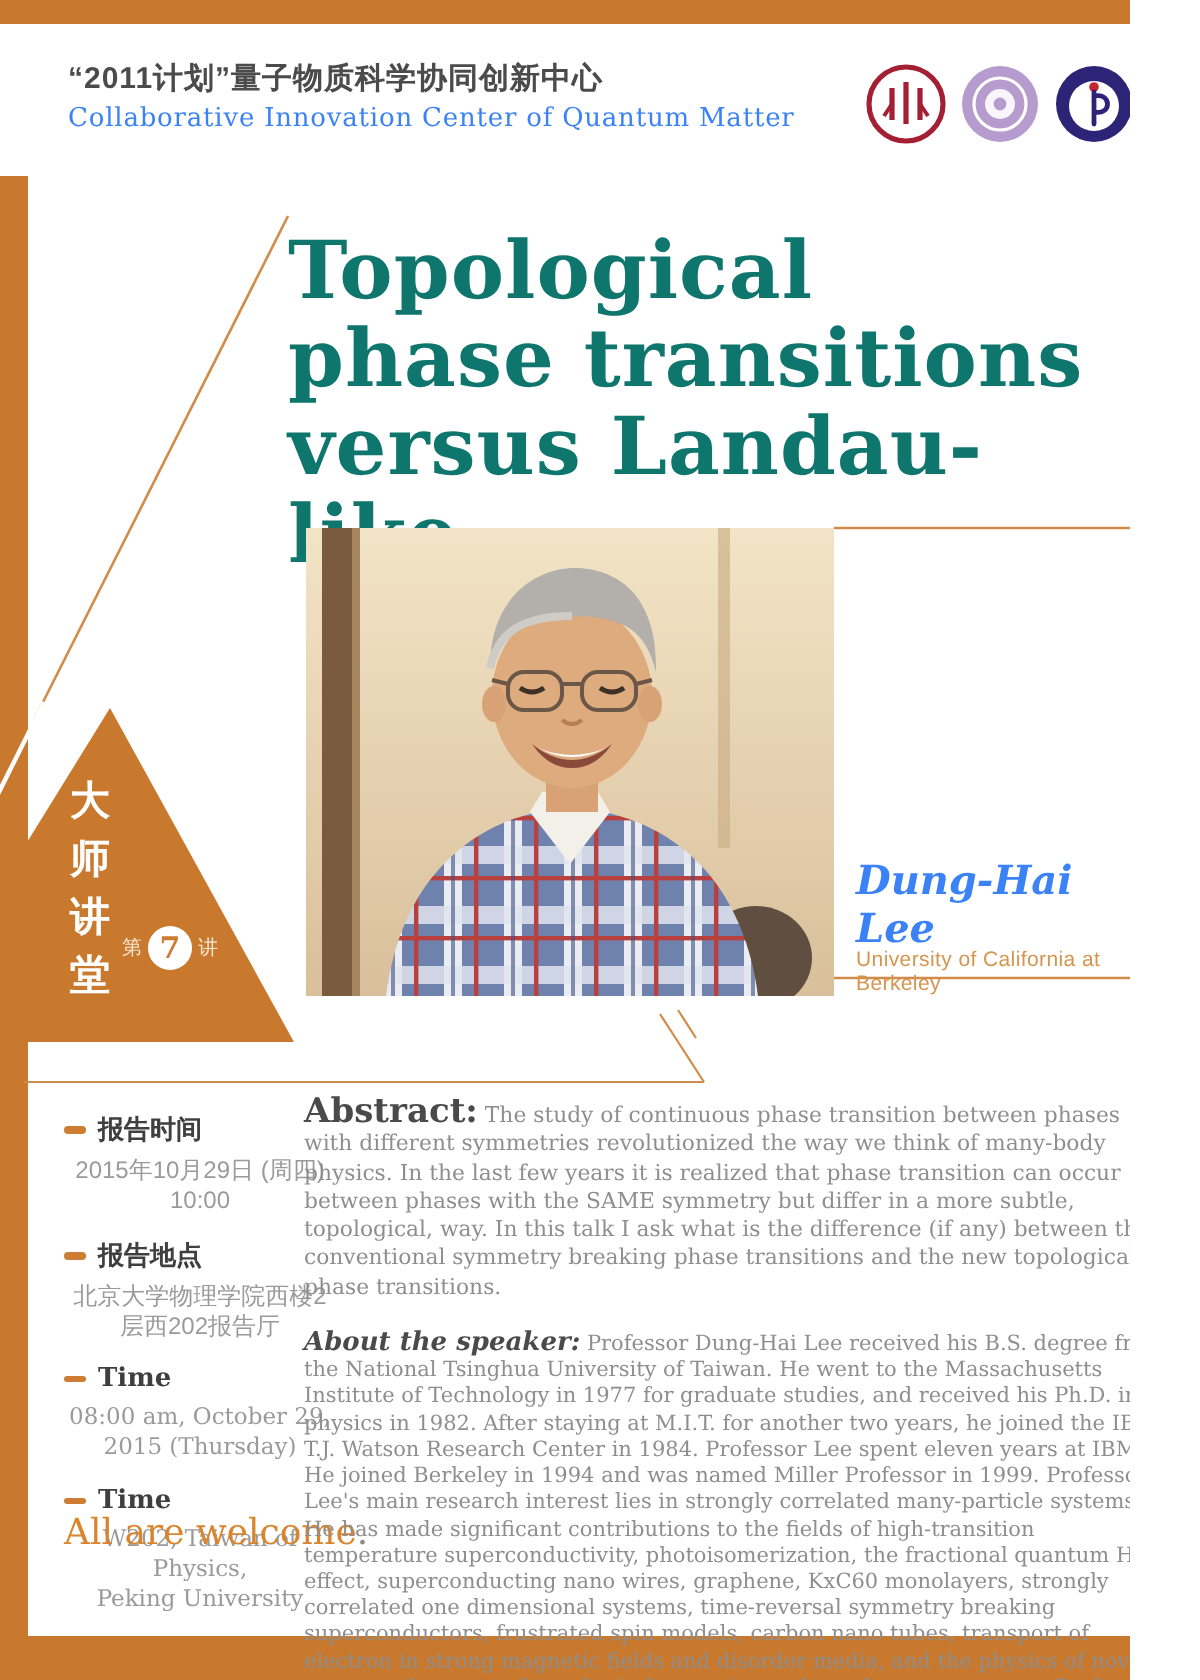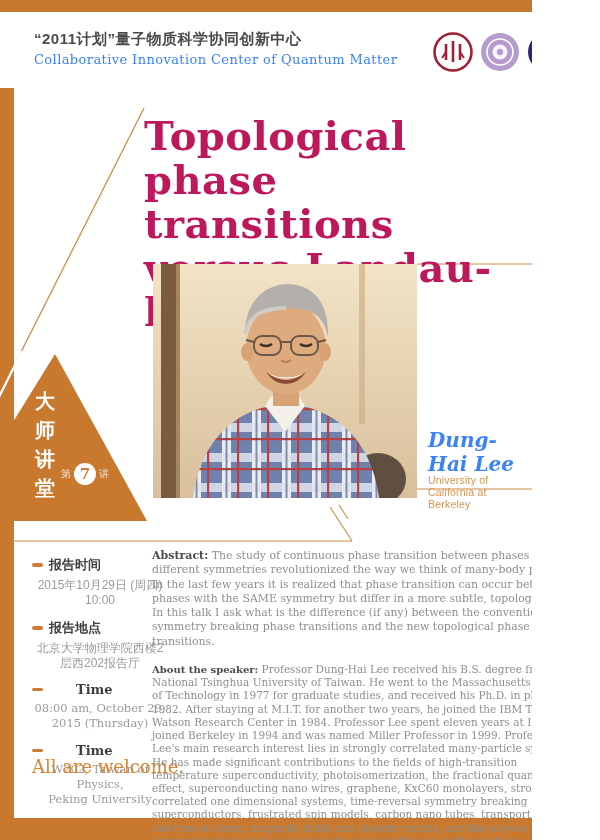--- a/index.html
+++ b/index.html
@@ -1,29 +1,29 @@
 <!DOCTYPE html>
 <html><head>
 <meta charset="utf-8">
 <style>
   html,body{margin:0;padding:0;background:#ffffff;}
   .poster{position:relative;width:532px;height:840px;background:#ffffff;overflow:hidden;
-          font-family:"Liberation Sans",sans-serif;}
+          font-family:"Liberation Sans",sans-serif;padding-left:33px;}
   .abs{position:absolute;}
   .deco-svg{position:absolute;left:0;top:0;z-index:1;}
 
   
   .hdr-zh{left:34px;top:30px;font-size:15px;font-weight:bold;color:#4b4b4b;z-index:2;
           font-family:"Liberation Sans","DejaVu Sans",sans-serif;letter-spacing:.5px;}
   .hdr-en{left:34px;top:52px;font-size:13px;color:#3b82f6;z-index:2;
           font-family:"DejaVu Serif",serif;letter-spacing:.4px;}
   .logos{left:432px;top:31px;display:flex;gap:5px;z-index:2;}
 
   
-  .title{left:144px;top:114px;z-index:2;color:#be185d;font-family:"DejaVu Serif",serif;
+  .title{left:144px;top:114px;z-index:2;color:#0f766e;font-family:"DejaVu Serif",serif;
          font-weight:bold;font-size:40px;line-height:44px;letter-spacing:.5px;}
 
   
   .series-col{left:35px;top:391px;z-index:2;display:flex;flex-direction:column;gap:9px;
               color:#ffffff;font-size:20px;font-weight:bold;line-height:20px;
               font-family:"Liberation Sans","DejaVu Sans",sans-serif;}
   .series-row{left:61px;top:463px;z-index:2;display:flex;align-items:center;gap:3px;}
   .series-pre,.series-suf{font-size:10px;color:#f7e6d2;}
   .series-circle{width:22px;height:22px;border-radius:50%;background:#ffffff;color:#cd7d33;
                  font-weight:bold;font-size:15px;display:flex;align-items:center;justify-content:center;
@@ -36,35 +36,35 @@
   .plate-name{left:428px;top:428px;z-index:2;color:#3b82f6;font-family:"DejaVu Serif",serif;
               font-weight:bold;font-style:italic;font-size:20px;}
   .plate-aff{left:428px;top:455px;z-index:2;color:#d6954f;font-size:10.5px;letter-spacing:.2px;margin-top:19px;}
 
   
   .info{left:32px;top:556px;width:136px;z-index:2;}
   .info-item{margin-bottom:12px;}
   .info-head{display:flex;align-items:center;gap:6px;margin-bottom:4px;}
   .dash{width:11px;height:3.5px;border-radius:2px;background:#cd7d33;flex:0 0 auto;}
   .info-head .lbl{font-size:13px;font-weight:bold;color:#3f3f3f;}
-  .item-en .info-head .lbl{font-family:"DejaVu Serif",serif;margin-left:27px;}
+  .item-en .info-head .lbl{font-family:"DejaVu Serif",serif;}
   .info-line{font-size:12px;color:#9a9a9a;line-height:14.5px;text-align:center;}
   .item-en .info-line{font-family:"DejaVu Serif",serif;font-size:11.5px;line-height:15px;}
   .welcome{left:32px;top:756px;z-index:2;font-family:"DejaVu Serif",serif;font-weight:normal;
            font-size:18px;color:#d8852e;white-space:nowrap;}
   .welcome .dot{color:#8a8a8a;}
 
   
   .main-col{left:152px;top:549px;width:431px;z-index:2;}
   .para{margin:0 0 14px 0;font-family:"DejaVu Serif",serif;color:#8e8e8e;text-align:left;}
   .para .lead{font-weight:bold;color:#4a4a4a;}
   .para-abstract{font-size:10.9px;line-height:14.3px;}
-  .para-abstract .lead{font-size:11px;}
+  .para-abstract .lead{font-size:17px;}
   .para-bio{font-size:10.5px;line-height:13.2px;}
-  .para-bio .lead{font-size:10px;}
+  .para-bio .lead{font-size:13px;font-style:italic;}
 </style>
 </head>
 <body>
 
 <div class="poster">
 
   <svg class="deco-svg" width="600" height="840" viewBox="0 0 600 840">
     <rect x="0" y="0" width="600" height="12" fill="#c9792e"></rect>
     <rect x="0" y="818" width="600" height="22" fill="#c9792e"></rect>
     <rect x="586" y="0" width="14" height="840" fill="#c9792e"></rect>

